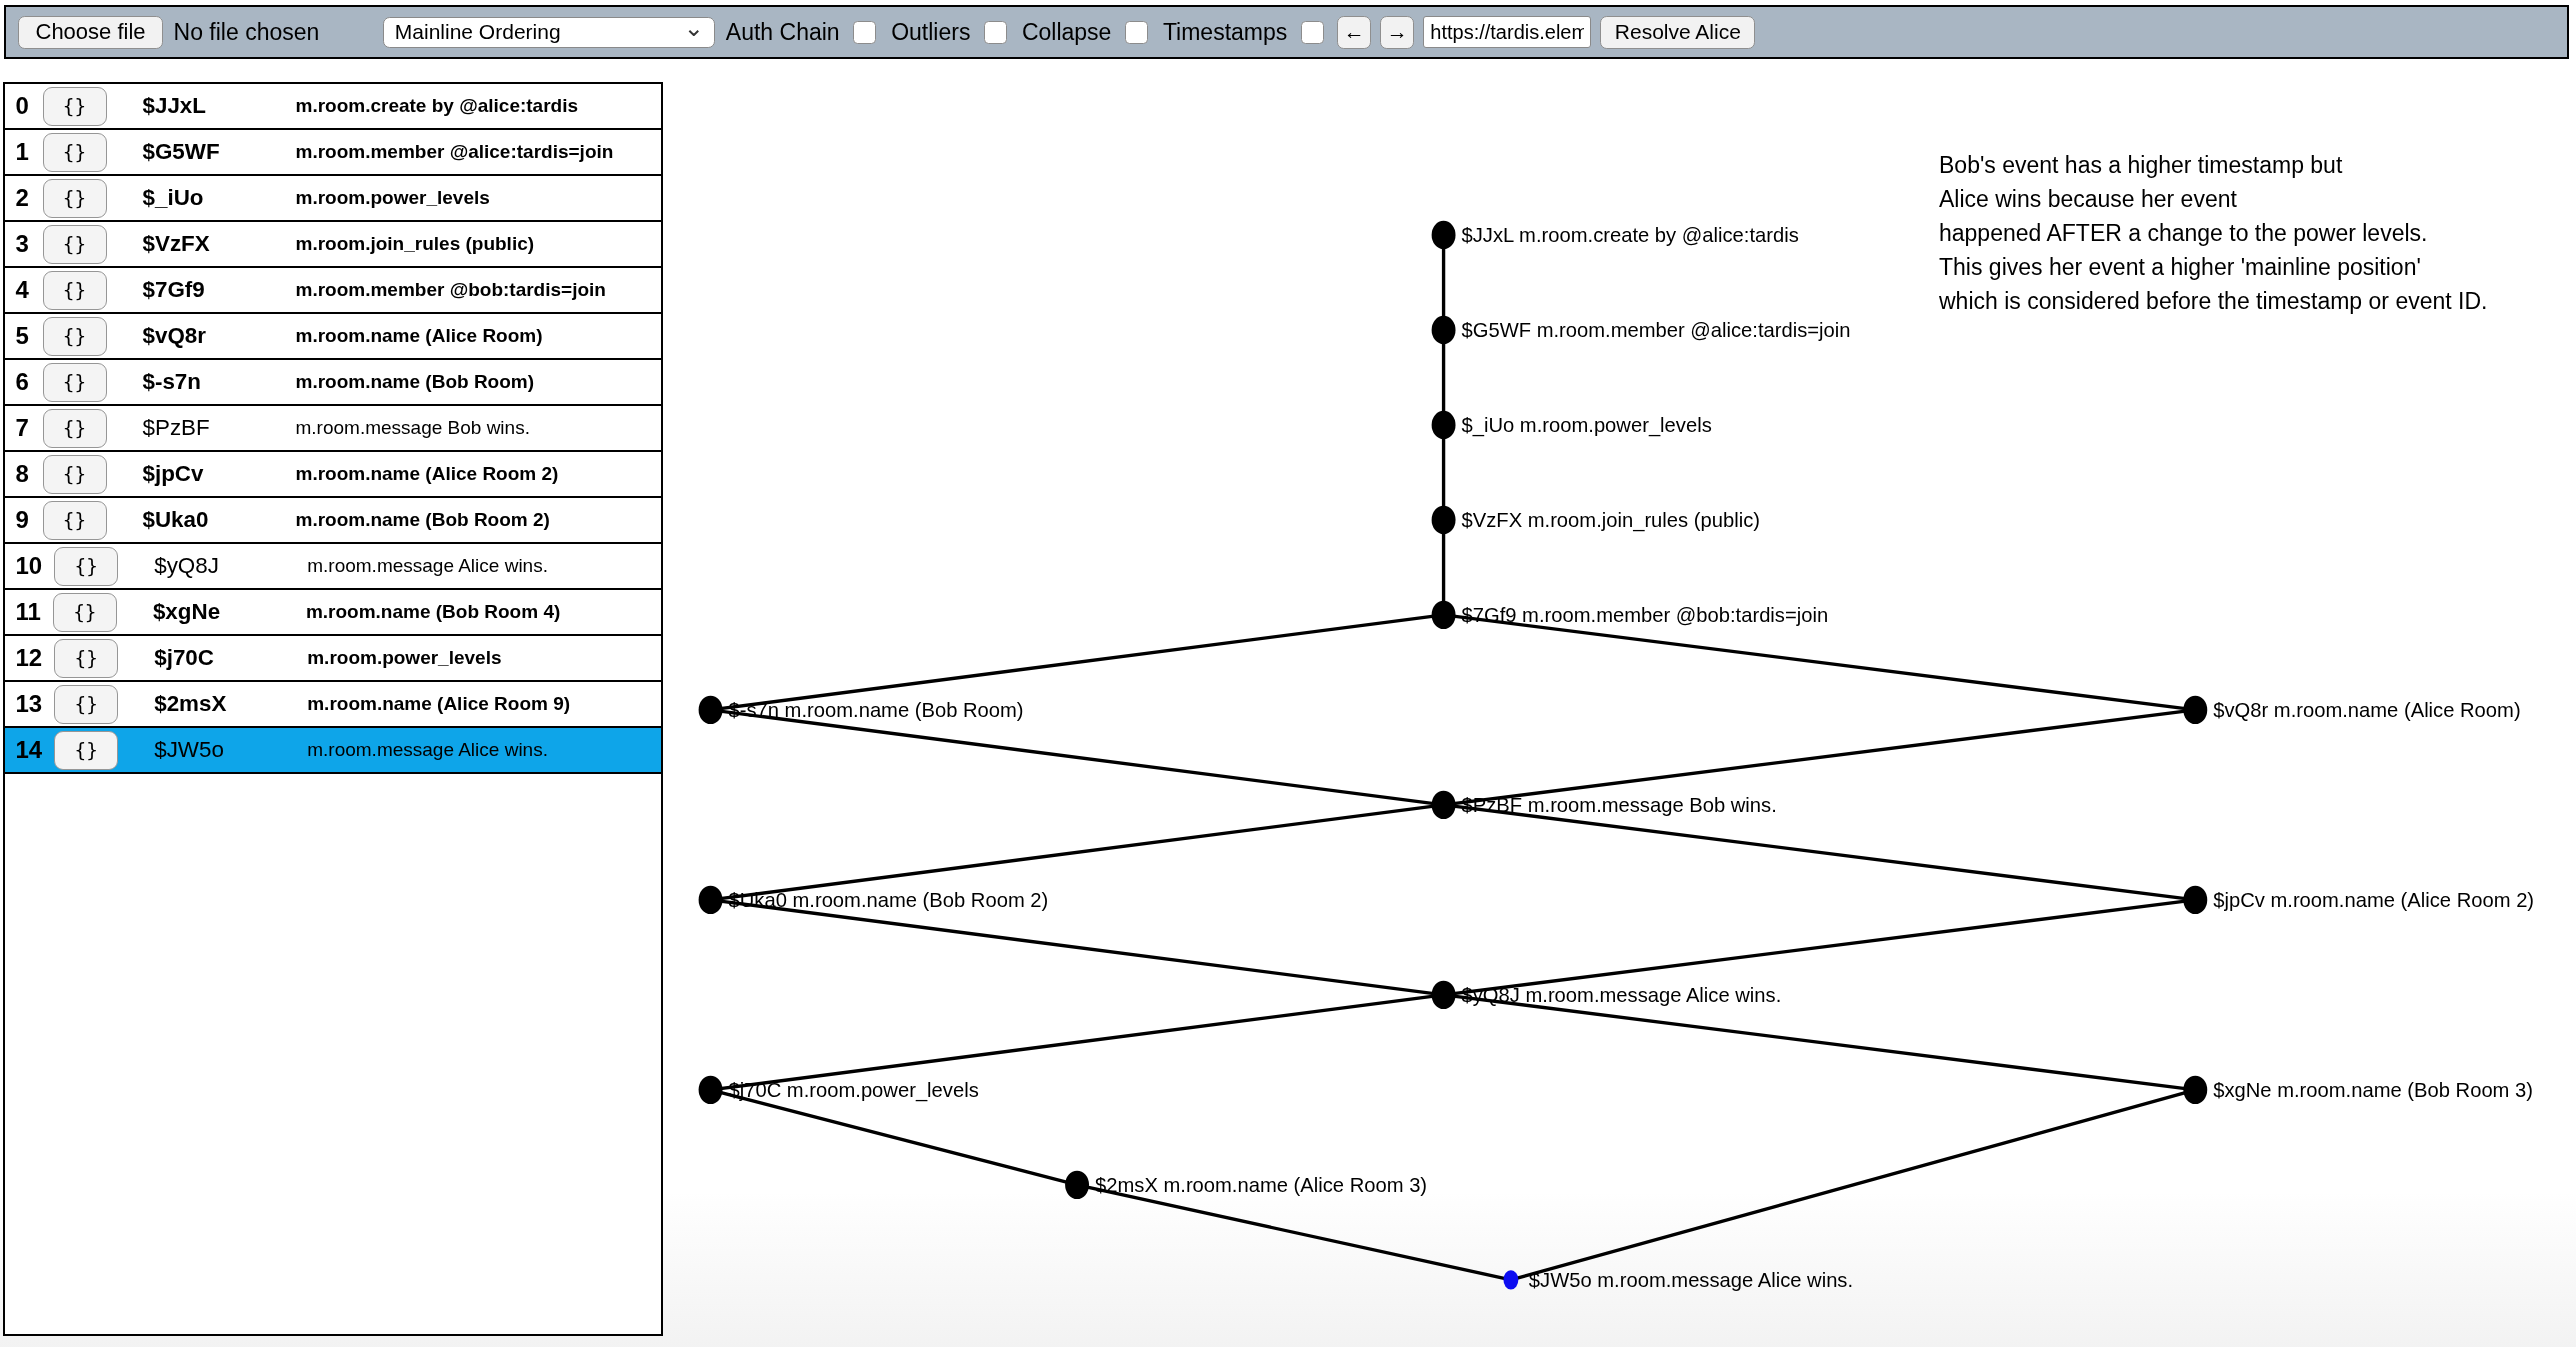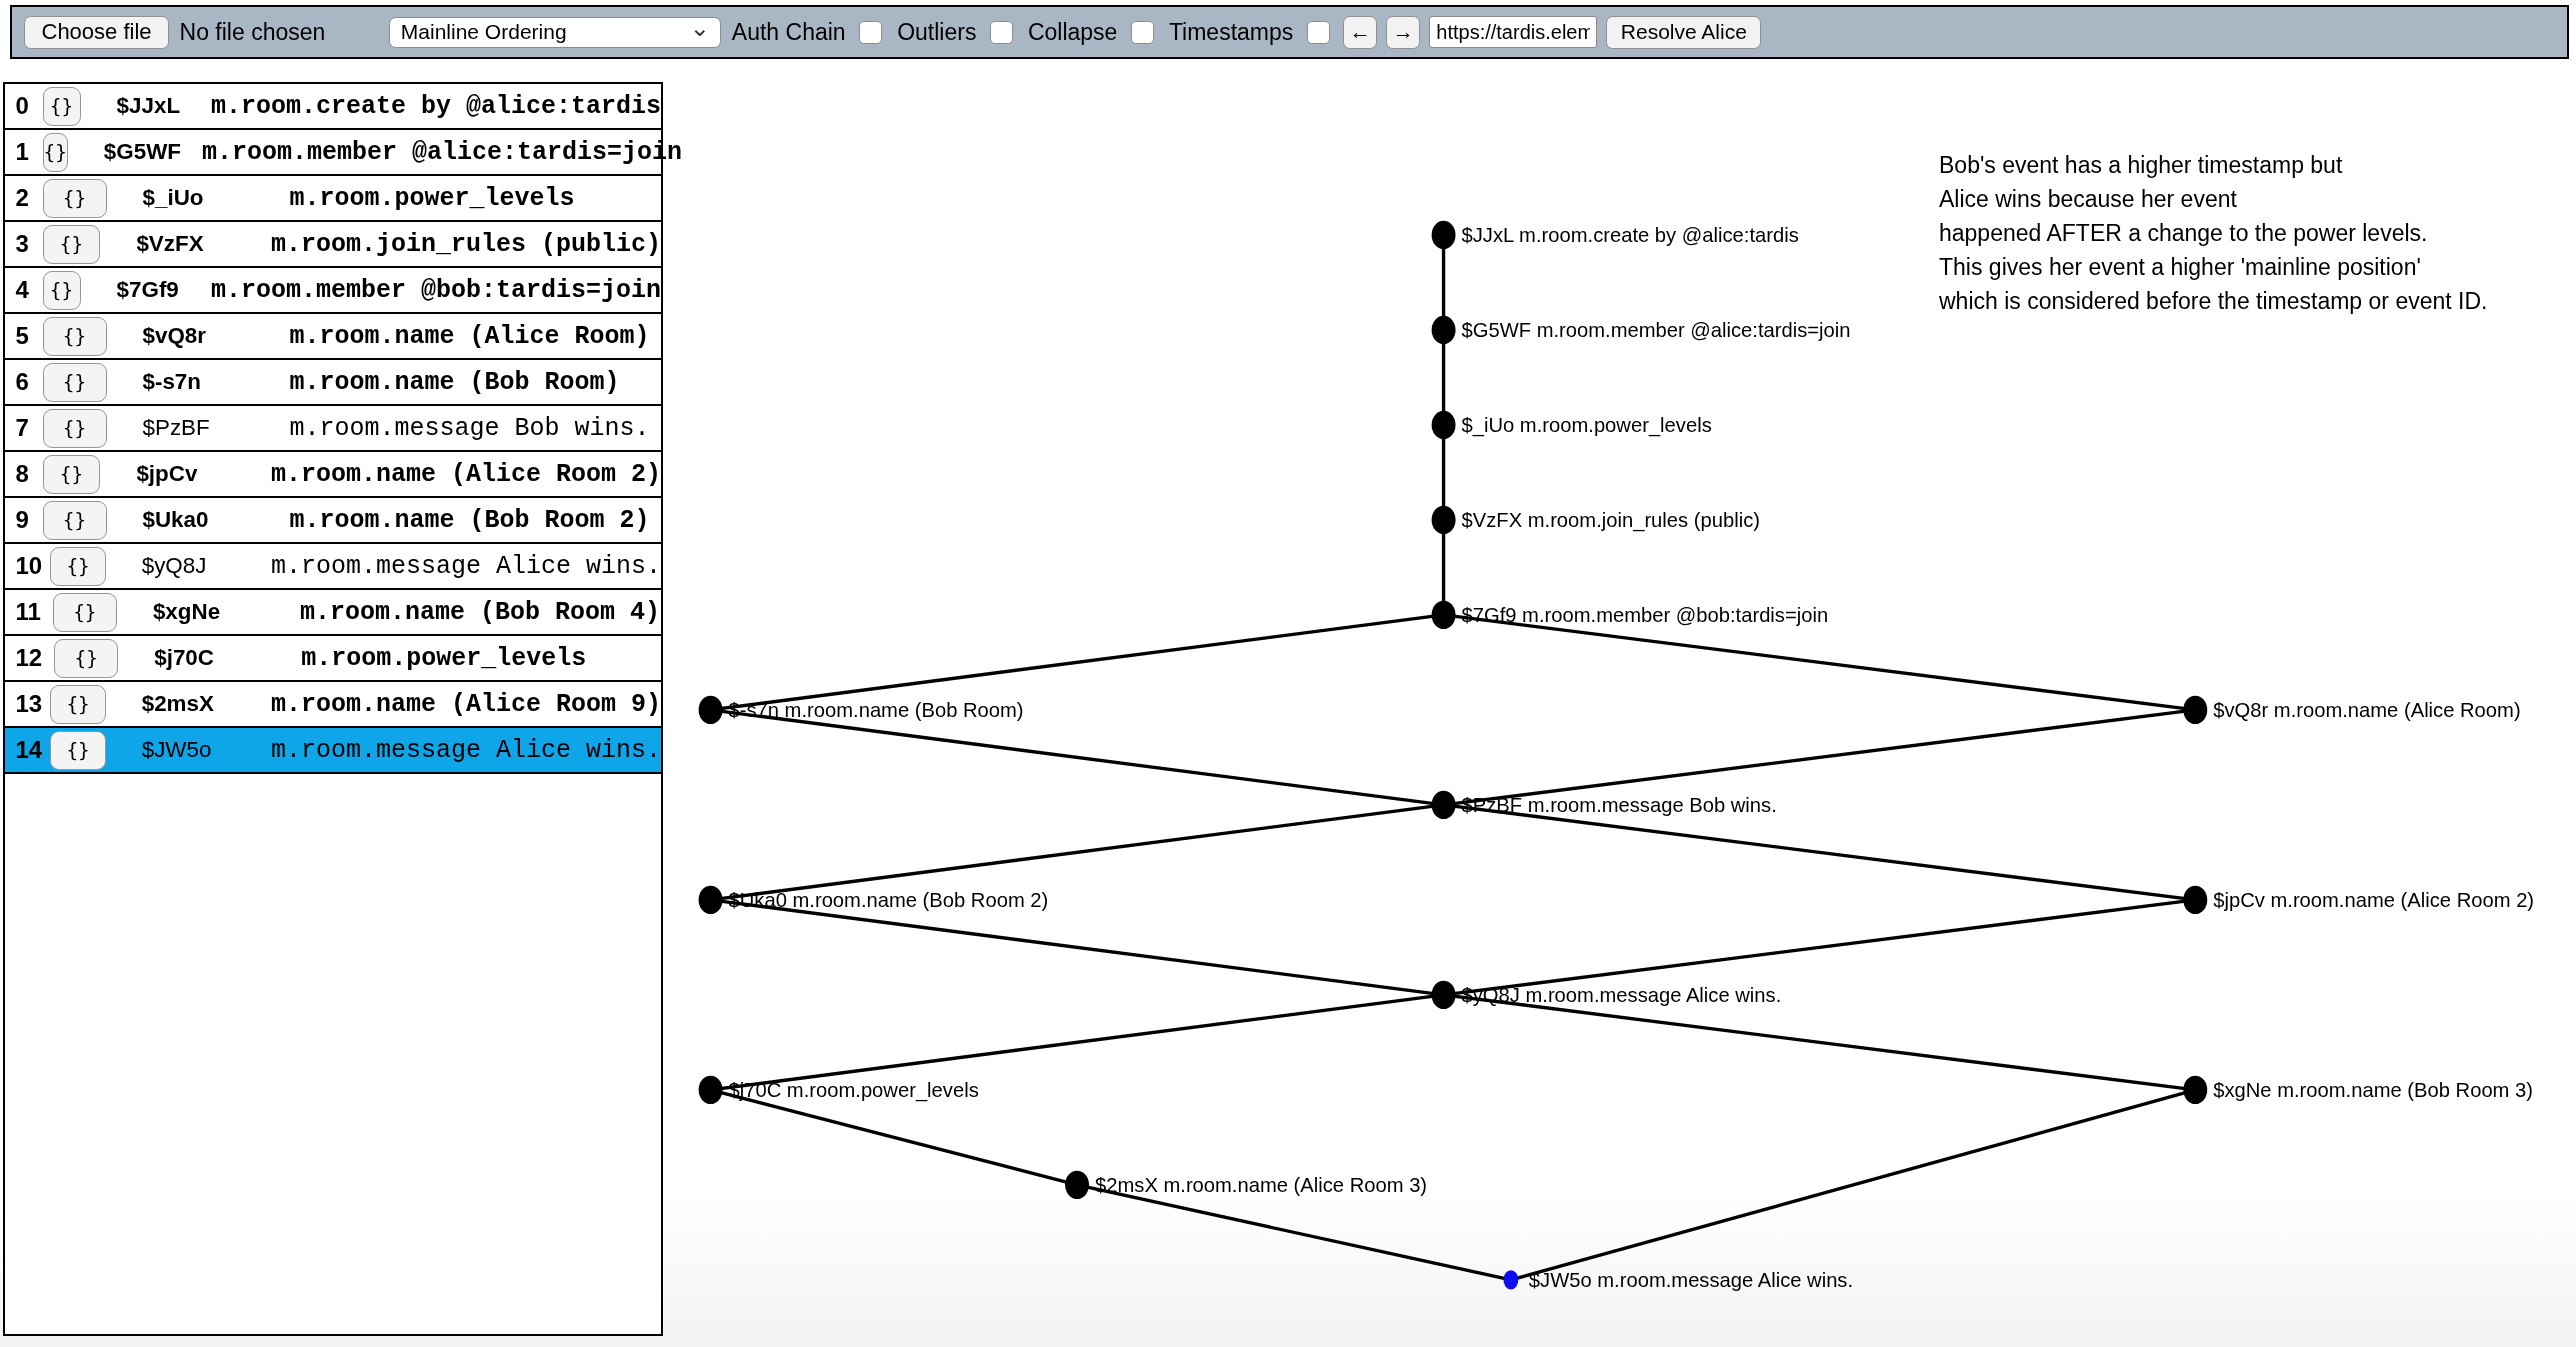--- a/index.html
+++ b/index.html
@@ -5,21 +5,21 @@
   html,body{margin:0;padding:0;background:#ffffff;}
   body{width:2576px;height:1348px;overflow:hidden;position:relative;
        font-family:"Liberation Sans",sans-serif;color:#000;}
   #app{position:absolute;inset:0;}
 
   
   .bottom-fade{position:absolute;left:0;right:0;bottom:0;height:157px;z-index:0;
     background:linear-gradient(to bottom,rgba(130,130,130,0) 0%,rgba(130,130,130,0.10) 100%);}
 
   
-  .toolbar{position:absolute;left:10px;top:5.2px;right:6.7px;height:50px;z-index:3;
+  .toolbar{position:absolute;left:4px;top:5.2px;right:6.7px;height:50px;z-index:3;
     background:#a9b6c3;border:2.2px solid #000;display:flex;align-items:center;
     padding-left:12px;box-sizing:content-box;}
   .btn{background:#f2f2f2;border:1.5px solid #8f8f8f;border-radius:6.7px;
     font-family:"Liberation Sans",sans-serif;font-size:22px;color:#000;
     display:inline-flex;align-items:center;justify-content:center;}
   .choose-file{height:33px;padding:0 16.5px;}
   .file-status{font-size:23px;margin-left:10.5px;}
   .select{margin-left:64px;width:332px;height:31px;background:#fff;
     border:1.5px solid #8a8a8a;border-radius:6.7px;display:flex;align-items:center;
     padding:0 10.5px;box-sizing:border-box;}
@@ -41,21 +41,21 @@
   .row{height:44px;border-bottom:2.2px solid #000;display:flex;align-items:center;
     background:#fff;}
   .row.sel{background:#70869f;}
   .row .num{font-size:24px;font-weight:600;margin-left:10.5px;min-width:15px;}
   .json-btn{width:64px;height:39px;margin-left:12px;border:1.5px solid #969696;
     border-radius:9px;background:#f4f4f4;font-family:"DejaVu Sans Mono",monospace;
     font-size:19.4px;display:inline-flex;align-items:center;justify-content:center;
     padding:0;color:#000;}
   .row .eid{font-family:Liberation Sans, sans-serif;font-size:22.4px;margin-left:36px;
     width:126px;white-space:nowrap;}
-  .row .desc{font-size:25px;margin-left:21px;white-space:nowrap;font-family:Liberation Mono, monospace;}
+  .row .desc{font-size:19px;margin-left:27px;white-space:nowrap;}
   .row.b .eid,.row.b .desc{font-weight:bold;}
 
   
   #dag{position:absolute;left:0;top:0;z-index:1;}
   #dag text{font-family:"Liberation Sans",sans-serif;font-size:27px;fill:#000;}
 
   
   .annotation{position:absolute;left:1939px;top:148px;z-index:2;
     font-size:23px;line-height:34px;white-space:nowrap;}
 </style>

